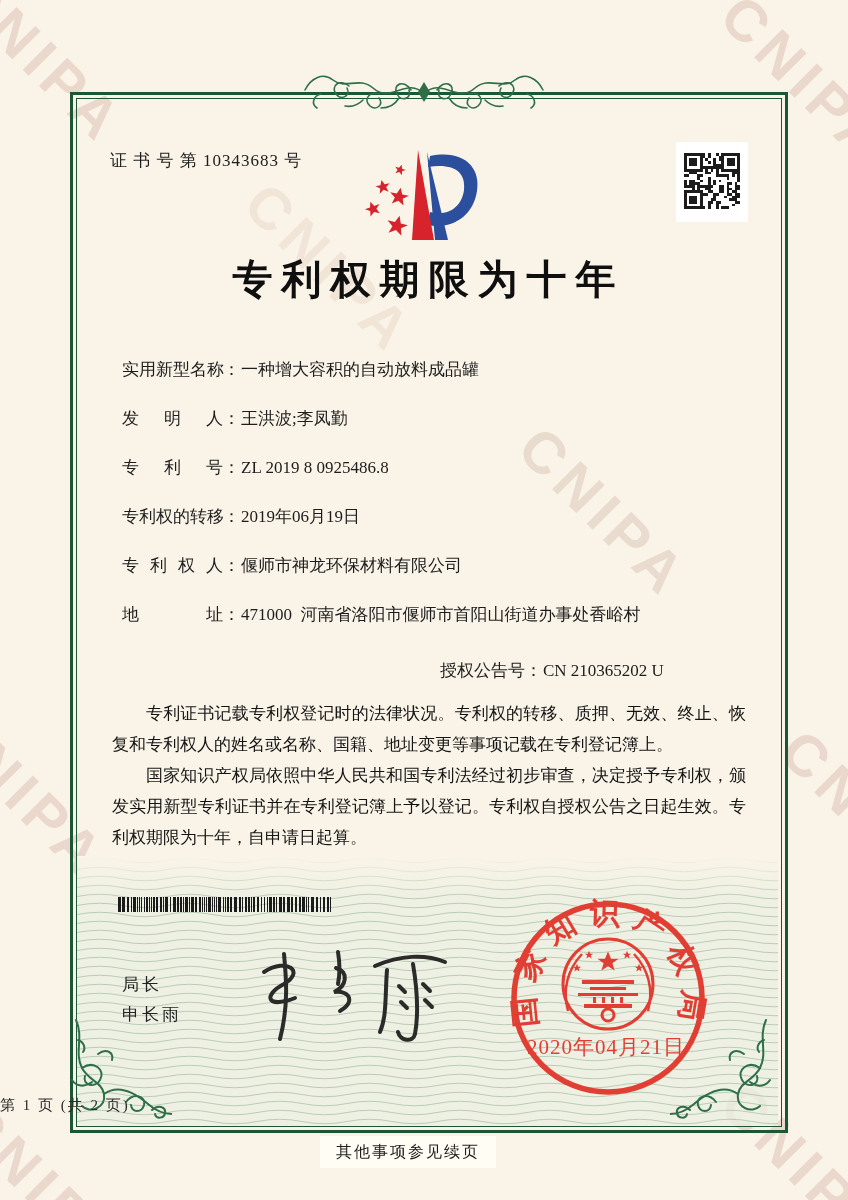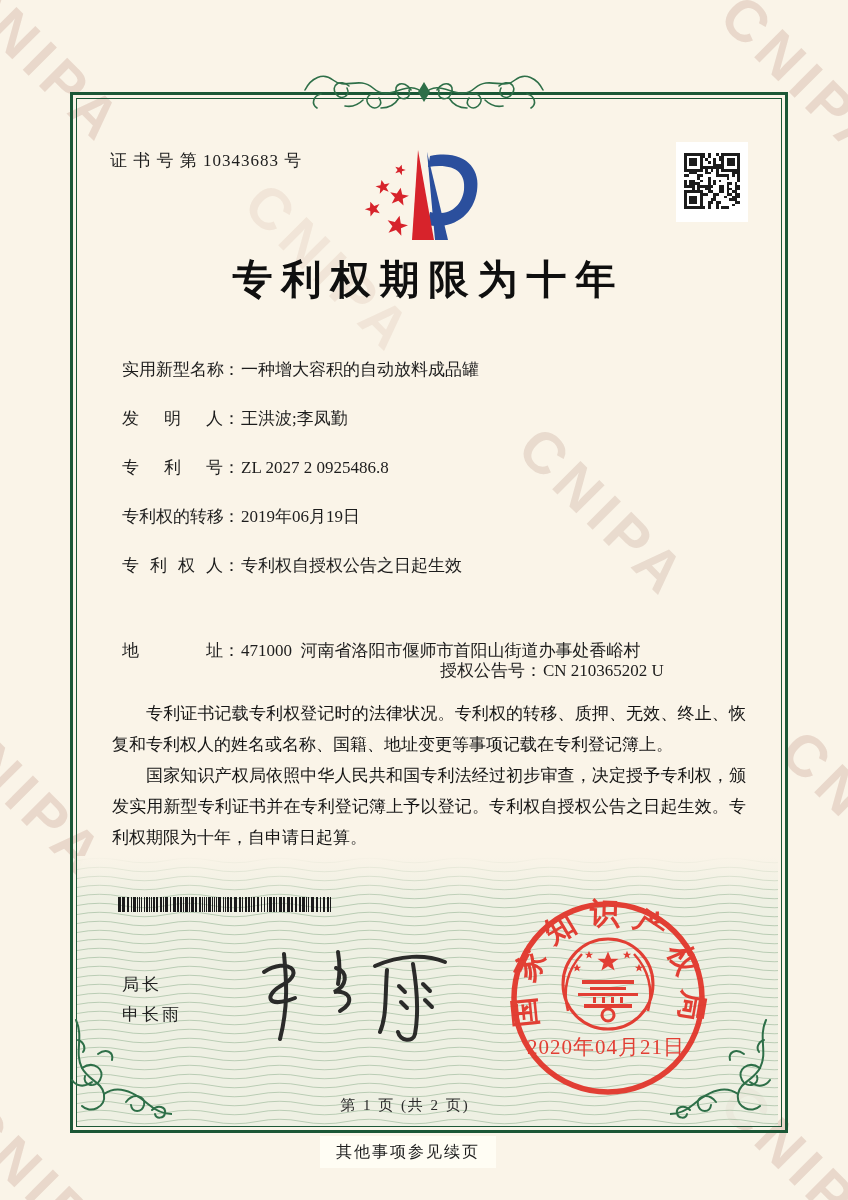--- a/index.html
+++ b/index.html
@@ -33,35 +33,35 @@
   .qr{position:absolute;left:676px;top:142px;width:72px;height:80px;background:#ffffff;}
   .qr-grid{position:absolute;left:8px;top:11px;width:56px;height:56px;}
   .qr-grid i{position:absolute;background:#1c1c1c;}
   .title{position:absolute;left:0;width:848px;top:252px;text-align:center;
          font-size:40px;font-weight:700;letter-spacing:9px;text-indent:9px;color:#0f0f0f;}
   
   .field-row{position:absolute;left:122px;font-size:17px;white-space:nowrap;}
   .field-label{display:inline-block;width:101px;text-align:justify;text-align-last:justify;}
   .field-colon{display:inline-block;width:18px;}
   .field-value{white-space:pre;}
-  .r0{top:358px}.r1{top:407px}.r2{top:456px}.r3{top:505px}.r4{top:554px}.r5{top:639px}.r6{top:659px}
+  .r0{top:358px}.r1{top:407px}.r2{top:456px}.r3{top:505px}.r4{top:554px}.r5{top:603px}.r6{top:659px}
   .grant2{position:absolute;left:440px;top:659px;font-size:17px;white-space:nowrap;}
   
   .body-text{position:absolute;left:112px;top:698px;width:634px;}
   .body-text p{margin:0;font-size:17px;line-height:31px;text-indent:34px;text-align:justify;color:#141414;}
   
   .barcode{position:absolute;left:118px;top:897px;width:218px;height:15px;}
   .barcode i{position:absolute;top:0;height:100%;background:#1b1b1b;}
   .signer{position:absolute;left:122px;font-family:"Liberation Sans","DejaVu Sans",sans-serif;
           font-size:17px;letter-spacing:3px;color:#222;}
   .signer.t{top:973px}.signer.n{top:1003px}
   .signature{position:absolute;left:248px;top:942px;}
   .seal{position:absolute;left:498px;top:888px;opacity:.94;}
   .seal text{font-family:"Liberation Serif","DejaVu Serif",serif;}
-  .page-info{position:absolute;left:0;width:810px;top:1096px;text-align:center;font-size:15px;letter-spacing:2px;color:#2a2a2a;}
+  .page-info{position:absolute;left:0;width:810px;top:1096px;font-size:15px;letter-spacing:2px;color:#2a2a2a;}
   .footer-note{position:absolute;left:320px;top:1136px;width:176px;height:32px;line-height:32px;
                background:#fffdf4;text-align:center;font-size:16px;letter-spacing:2px;color:#1d1d1d;}
 </style>
 </head>
 <body>
 
 <div class="page">
 
   <span class="wm wm1">CNIPA</span>
   <span class="wm wm2">CNIPA</span>
@@ -389,27 +389,27 @@
 
   <div class="title">专利权期限为十年</div>
 
   <div class="field-row r1">
     <span class="field-label">发明人</span><span class="field-colon">：</span><span class="field-value">王洪波;李凤勤</span>
   </div>
   <div class="field-row r0">
     <span class="field-label">实用新型名称</span><span class="field-colon">：</span><span class="field-value">一种增大容积的自动放料成品罐</span>
   </div>
   <div class="field-row r2">
-    <span class="field-label">专利号</span><span class="field-colon">：</span><span class="field-value">ZL 2027 2 0925486.8</span>
+    <span class="field-label">专利号</span><span class="field-colon">：</span><span class="field-value">ZL 2019 8 0925486.8</span>
   </div>
   <div class="field-row r3">
     <span class="field-label">专利权的转移</span><span class="field-colon">：</span><span class="field-value">2019年06月19日</span>
   </div>
   <div class="field-row r4">
-    <span class="field-label">专利权人</span><span class="field-colon">：</span><span class="field-value">专利权自授权公告之日起生效</span>
+    <span class="field-label">专利权人</span><span class="field-colon">：</span><span class="field-value">偃师市神龙环保材料有限公司</span>
   </div>
   <div class="field-row r5">
     <span class="field-label">地址</span><span class="field-colon">：</span><span class="field-value">471000  河南省洛阳市偃师市首阳山街道办事处香峪村</span>
   </div>
   <div class="grant2">
     <span>授权公告号</span><span class="field-colon">：</span><span class="field-value">CN 210365202 U</span>
   </div>
 
   <div class="body-text">
     <p>专利证书记载专利权登记时的法律状况。专利权的转移、质押、无效、终止、恢复和专利权人的姓名或名称、国籍、地址变更等事项记载在专利登记簿上。</p>

